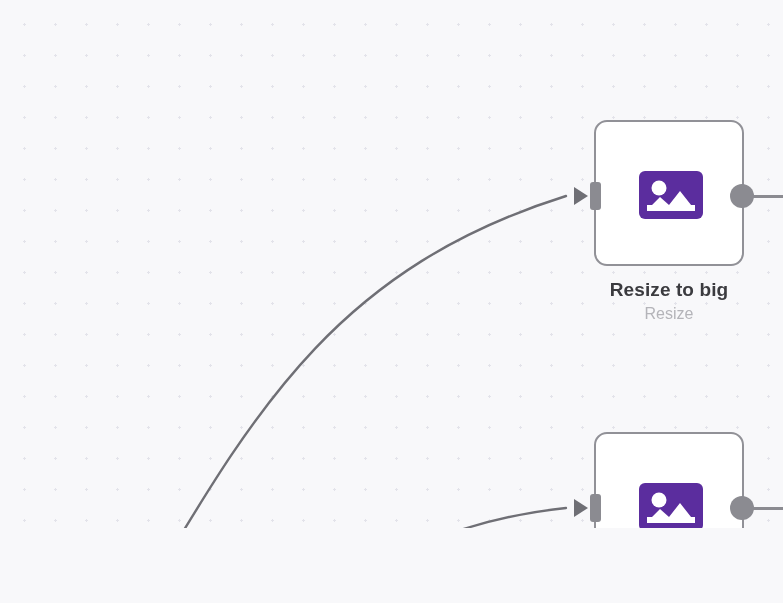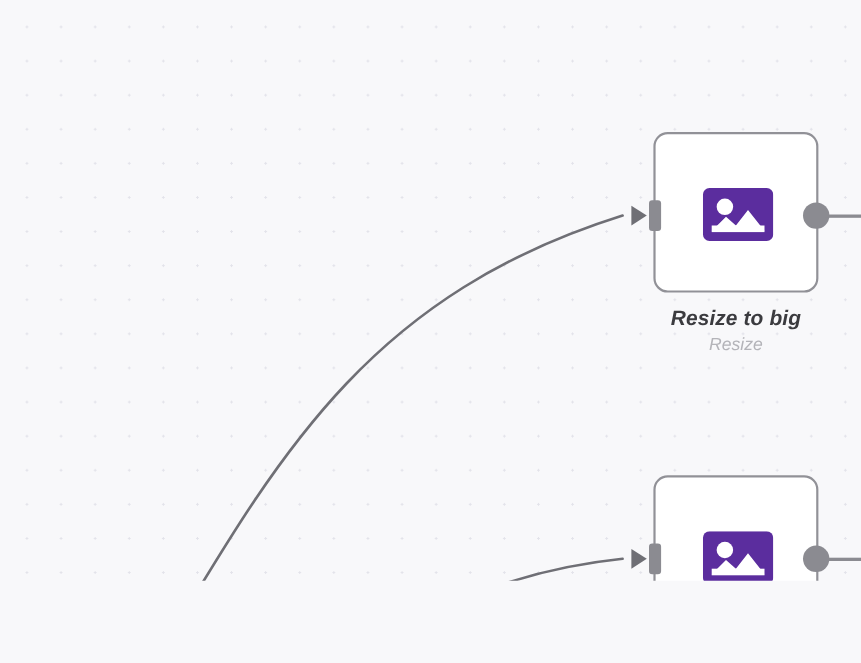--- a/index.html
+++ b/index.html
@@ -17,21 +17,20 @@
 
   #canvas {
     position: relative;
     width: 783px;
     height: 528px;
     background-color: #f8f8fa;
     background-image: radial-gradient(circle, #e3e3ea 1px, transparent 1.1px);
     background-size: 31px 31px;
     background-position: 9px 9px;
     overflow: hidden;
-    font-style: italic;
   }
 
   
   #edges {
     position: absolute;
     left: 0;
     top: 0;
     width: 783px;
     height: 603px;
     pointer-events: none;

